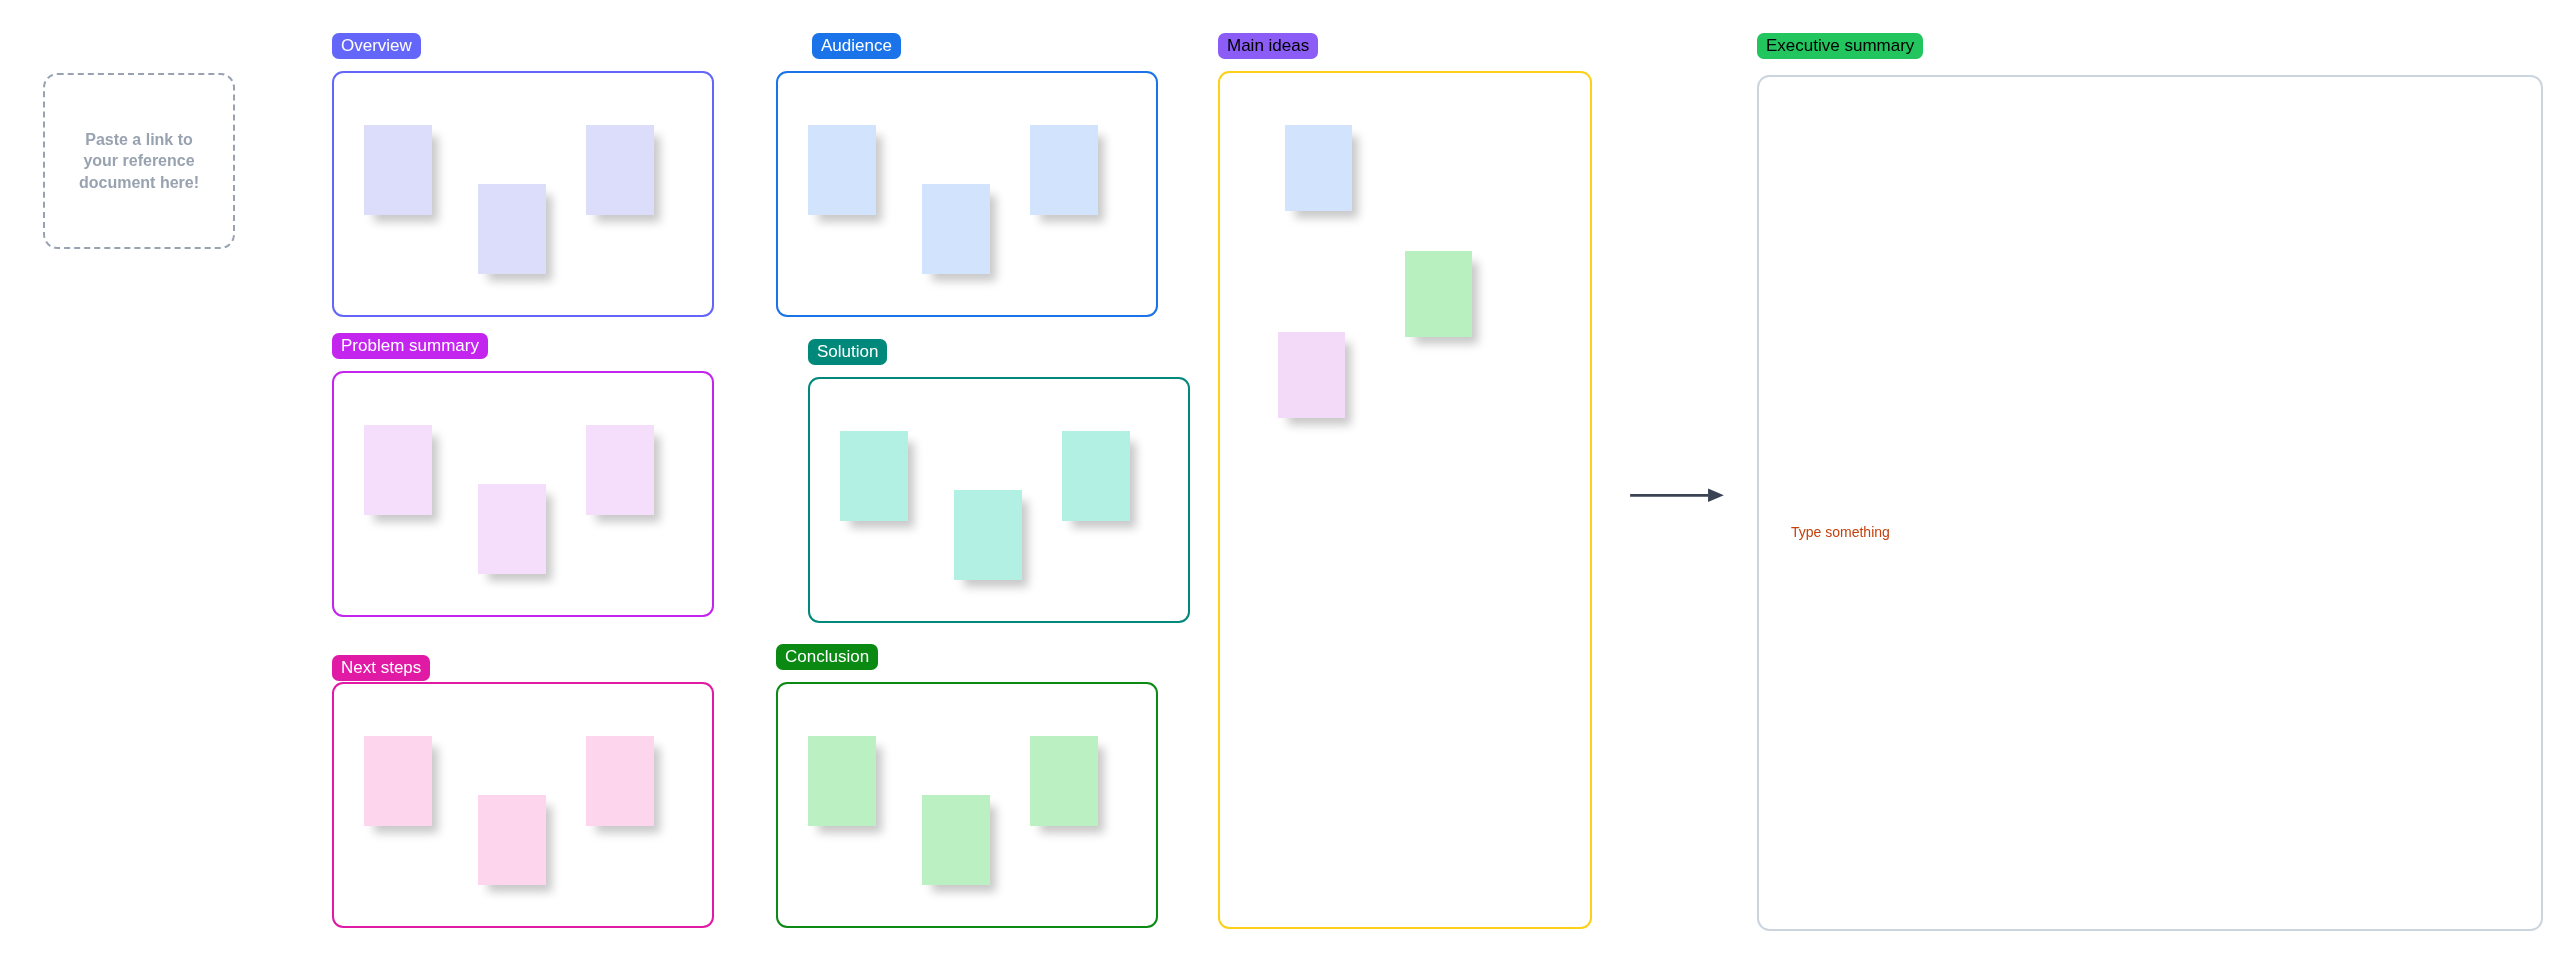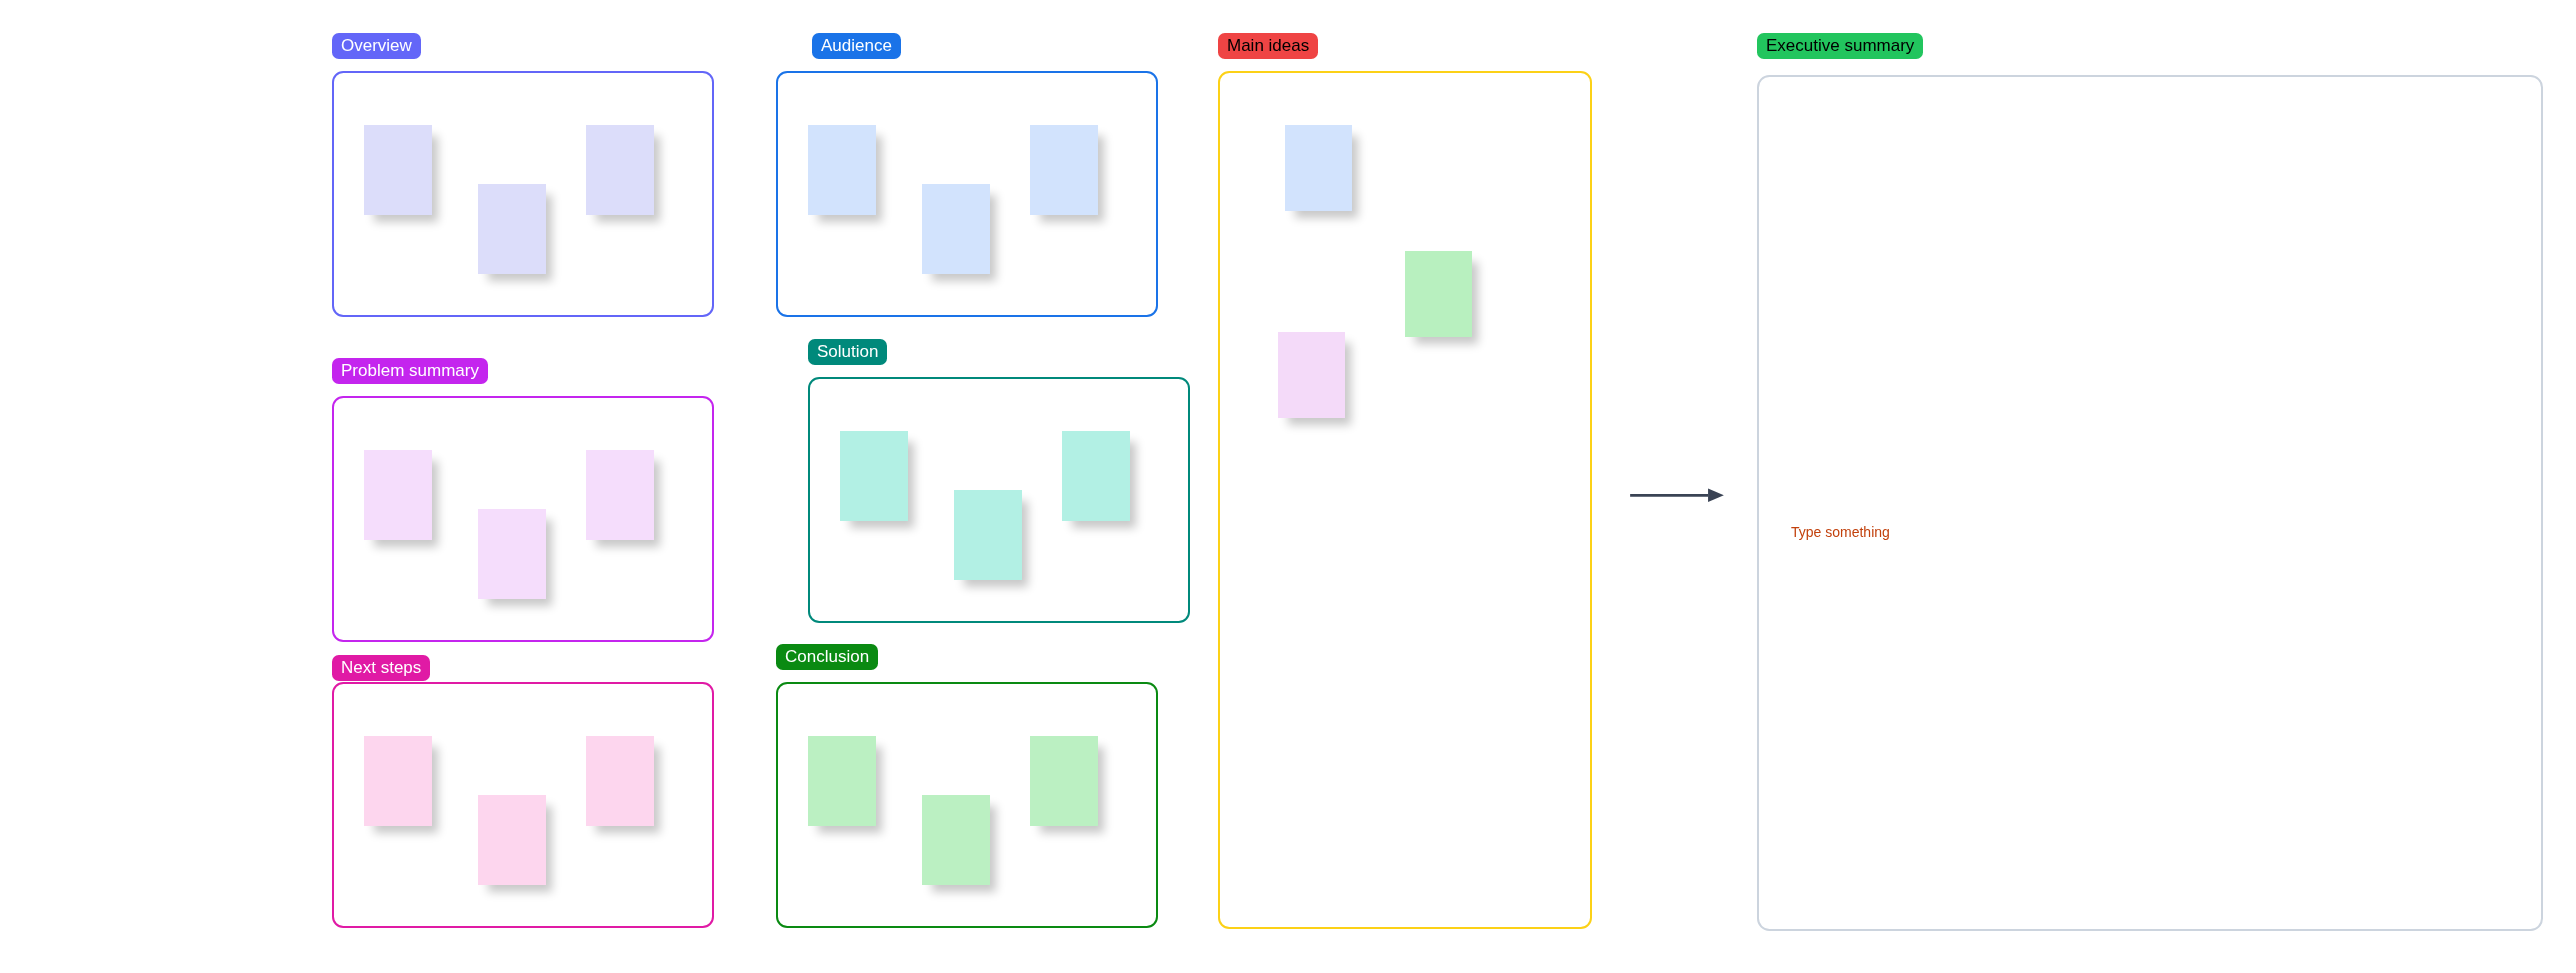--- a/index.html
+++ b/index.html
@@ -111,39 +111,42 @@
     font-size: 14px;
     color: #c2410c;
     white-space: nowrap;
   }
 </style>
 </head>
 <body>
 
 <div class="canvas">
 
+  <div class="dropzone">
+    <div class="dropzone-text">Paste a link to your reference document here!</div>
+  </div>
 
   <div id="frames-root">
       <div class="frame-group" style="left: 332px; top: 33px; width: 382px; height: 285px;">
         <div class="frame-label" style="background: rgb(99, 102, 248); color: rgb(255, 255, 255);">Overview</div>
         <div class="frame-box" style="top: 38px; width: 382px; height: 246px; border-color: rgb(99, 102, 248);">
           <div class="sticky" style="left: 30px; top: 52px; width: 68px; height: 90px; background: rgb(220, 221, 250);"></div>
           <div class="sticky" style="left: 144px; top: 111px; width: 68px; height: 90px; background: rgb(220, 221, 250);"></div>
           <div class="sticky" style="left: 252px; top: 52px; width: 68px; height: 90px; background: rgb(220, 221, 250);"></div>
         </div>
       </div>
       <div class="frame-group" style="left: 776px; top: 33px; width: 382px; height: 285px;">
         <div class="frame-label" style="background: rgb(26, 115, 232); color: rgb(255, 255, 255); margin-left: 36px;">Audience</div>
         <div class="frame-box" style="top: 38px; width: 382px; height: 246px; border-color: rgb(26, 115, 232);">
           <div class="sticky" style="left: 30px; top: 52px; width: 68px; height: 90px; background: rgb(210, 227, 253);"></div>
           <div class="sticky" style="left: 144px; top: 111px; width: 68px; height: 90px; background: rgb(210, 227, 253);"></div>
           <div class="sticky" style="left: 252px; top: 52px; width: 68px; height: 90px; background: rgb(210, 227, 253);"></div>
         </div>
       </div>
-      <div class="frame-group" style="left: 332px; top: 358px; width: 382px; height: 285px; text-align: right;">
+      <div class="frame-group" style="left: 332px; top: 333px; width: 382px; height: 285px; text-align: right;">
         <div class="frame-label" style="background: rgb(196, 37, 238); color: rgb(255, 255, 255);">Problem summary</div>
         <div class="frame-box" style="top: 38px; width: 382px; height: 246px; border-color: rgb(196, 37, 238);">
           <div class="sticky" style="left: 30px; top: 52px; width: 68px; height: 90px; background: rgb(245, 221, 252);"></div>
           <div class="sticky" style="left: 144px; top: 111px; width: 68px; height: 90px; background: rgb(245, 221, 252);"></div>
           <div class="sticky" style="left: 252px; top: 52px; width: 68px; height: 90px; background: rgb(245, 221, 252);"></div>
         </div>
       </div>
       <div class="frame-group" style="left: 808px; top: 339px; width: 382px; height: 285px;">
         <div class="frame-label" style="background: rgb(0, 137, 123); color: rgb(255, 255, 255);">Solution</div>
         <div class="frame-box" style="top: 38px; width: 382px; height: 246px; border-color: rgb(0, 137, 123);">
@@ -162,21 +165,21 @@
       </div>
       <div class="frame-group" style="left: 776px; top: 644px; width: 382px; height: 285px;">
         <div class="frame-label" style="background: rgb(10, 138, 18); color: rgb(255, 255, 255);">Conclusion</div>
         <div class="frame-box" style="top: 38px; width: 382px; height: 246px; border-color: rgb(10, 138, 18);">
           <div class="sticky" style="left: 30px; top: 52px; width: 68px; height: 90px; background: rgb(187, 240, 194);"></div>
           <div class="sticky" style="left: 144px; top: 111px; width: 68px; height: 90px; background: rgb(187, 240, 194);"></div>
           <div class="sticky" style="left: 252px; top: 52px; width: 68px; height: 90px; background: rgb(187, 240, 194);"></div>
         </div>
       </div>
       <div class="frame-group" style="left: 1218px; top: 33px; width: 374px; height: 896px;">
-        <div class="frame-label" style="background: #ef4444; color: rgb(0, 0, 0);">Main ideas</div>
+        <div class="frame-label" style="background: #8b5cf6; color: rgb(0, 0, 0);">Main ideas</div>
         <div class="frame-box" style="top: 38px; width: 374px; height: 858px; border-color: rgb(252, 209, 23);">
           <div class="sticky" style="left: 65px; top: 52px; width: 67px; height: 86px; background: rgb(210, 227, 253);"></div>
           <div class="sticky" style="left: 185px; top: 178px; width: 67px; height: 86px; background: rgb(184, 240, 191);"></div>
           <div class="sticky" style="left: 58px; top: 259px; width: 67px; height: 86px; background: rgb(244, 218, 249);"></div>
         </div>
       </div>
     </div>
 
   <div class="arrow">
     <svg width="96" height="22.6" viewBox="0 0 170 40" xmlns="http://www.w3.org/2000/svg">

